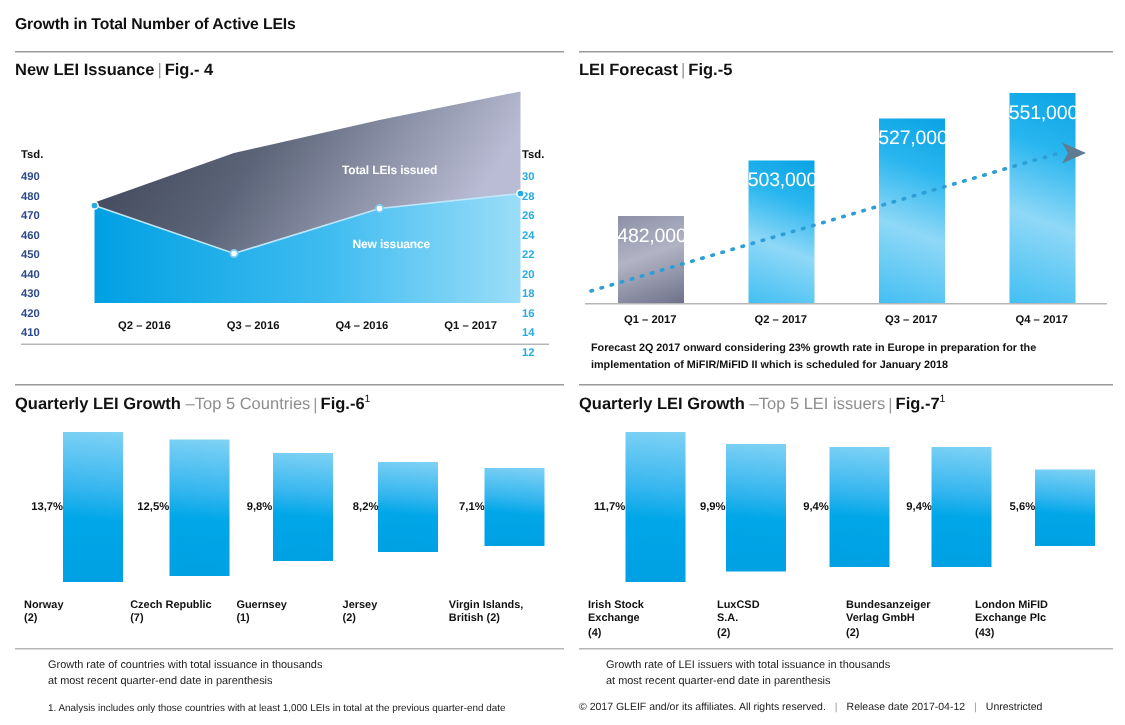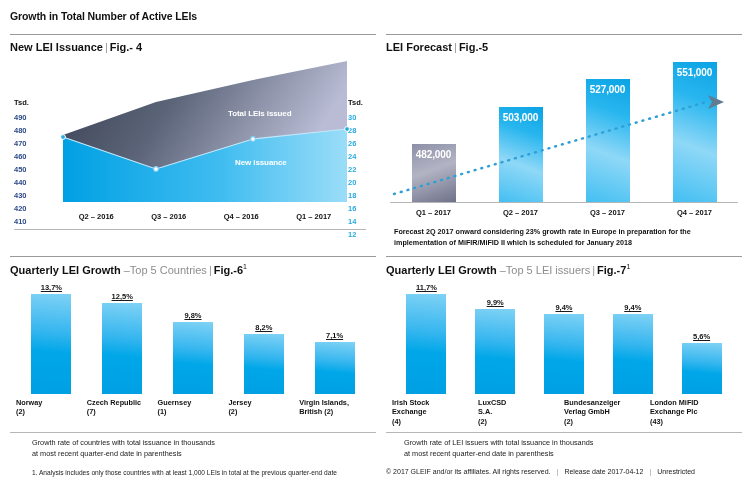--- a/index.html
+++ b/index.html
@@ -71,40 +71,40 @@
   }
   .barB-slot { flex: 1; display: flex; justify-content: center; align-items: flex-end; height: 100%; }
   .barB {
     width: 44px; position: relative;
     background: linear-gradient(200deg,#0aa3e4 0%, #29b6ef 28%, #8fd8f7 60%, #43bff2 100%);
   }
   .barB.muted {
     background: linear-gradient(160deg,#8d8fa8 0%, #b2b4c4 45%, #6e7189 100%);
   }
   .barB-val {
-    position: absolute; left: 0; right: 0; top: 5px; text-align: center;
-    color: #ffffff; font-size: 10px; font-weight: bold; letter-spacing: -0.1px;
+    position: absolute; left: 0; right: 0; top: 5px; text-align: right;
+    color: #ffffff; font-size: 13px; font-weight: normal; letter-spacing: -0.1px;
   }
   .xlabelsB {
     position: absolute; left: 4px; top: 174px; width: 348px;
     display: flex; font-size: 7.5px; font-weight: bold; color: #111;
   }
   .xlabelsB span { flex: 1; text-align: center; }
   .noteB {
     position: absolute; left: 8px; top: 192px; width: 330px;
     font-size: 7.2px; font-weight: bold; line-height: 11px; color: #111;
   }
 
   
   #panelC { left: 10px; top: 256px; width: 366px; height: 222px; }
   #panelD { left: 386px; top: 256px; width: 356px; height: 222px; }
 
   .colarea { position: absolute; left: 6px; top: 26px; right: 6px; height: 112px; }
   .colrow { display: flex; align-items: flex-end; height: 100%; }
-  .colslot { flex: 1; display: flex; flex-direction: column; justify-content: flex-end; align-items: center; height: 100%; text-decoration: underline; }
+  .colslot { flex: 1; display: flex; justify-content: center; align-items: center; height: 100%; }
   .colval { font-size: 7.5px; font-weight: bold; color: #111; margin-bottom: 2px; }
   .colbar {
     width: 40px;
     background: linear-gradient(185deg,#7fd2f5 0%, #36b6ef 38%, #00a7e8 58%, #00a0e3 100%);
   }
   .cat-labels {
     position: absolute; left: 6px; right: 6px; top: 142px;
     display: flex; font-size: 7.3px; font-weight: bold; line-height: 9.4px; color: #111;
   }
   .cat-labels .cat { flex: 1; padding-right: 6px; }

